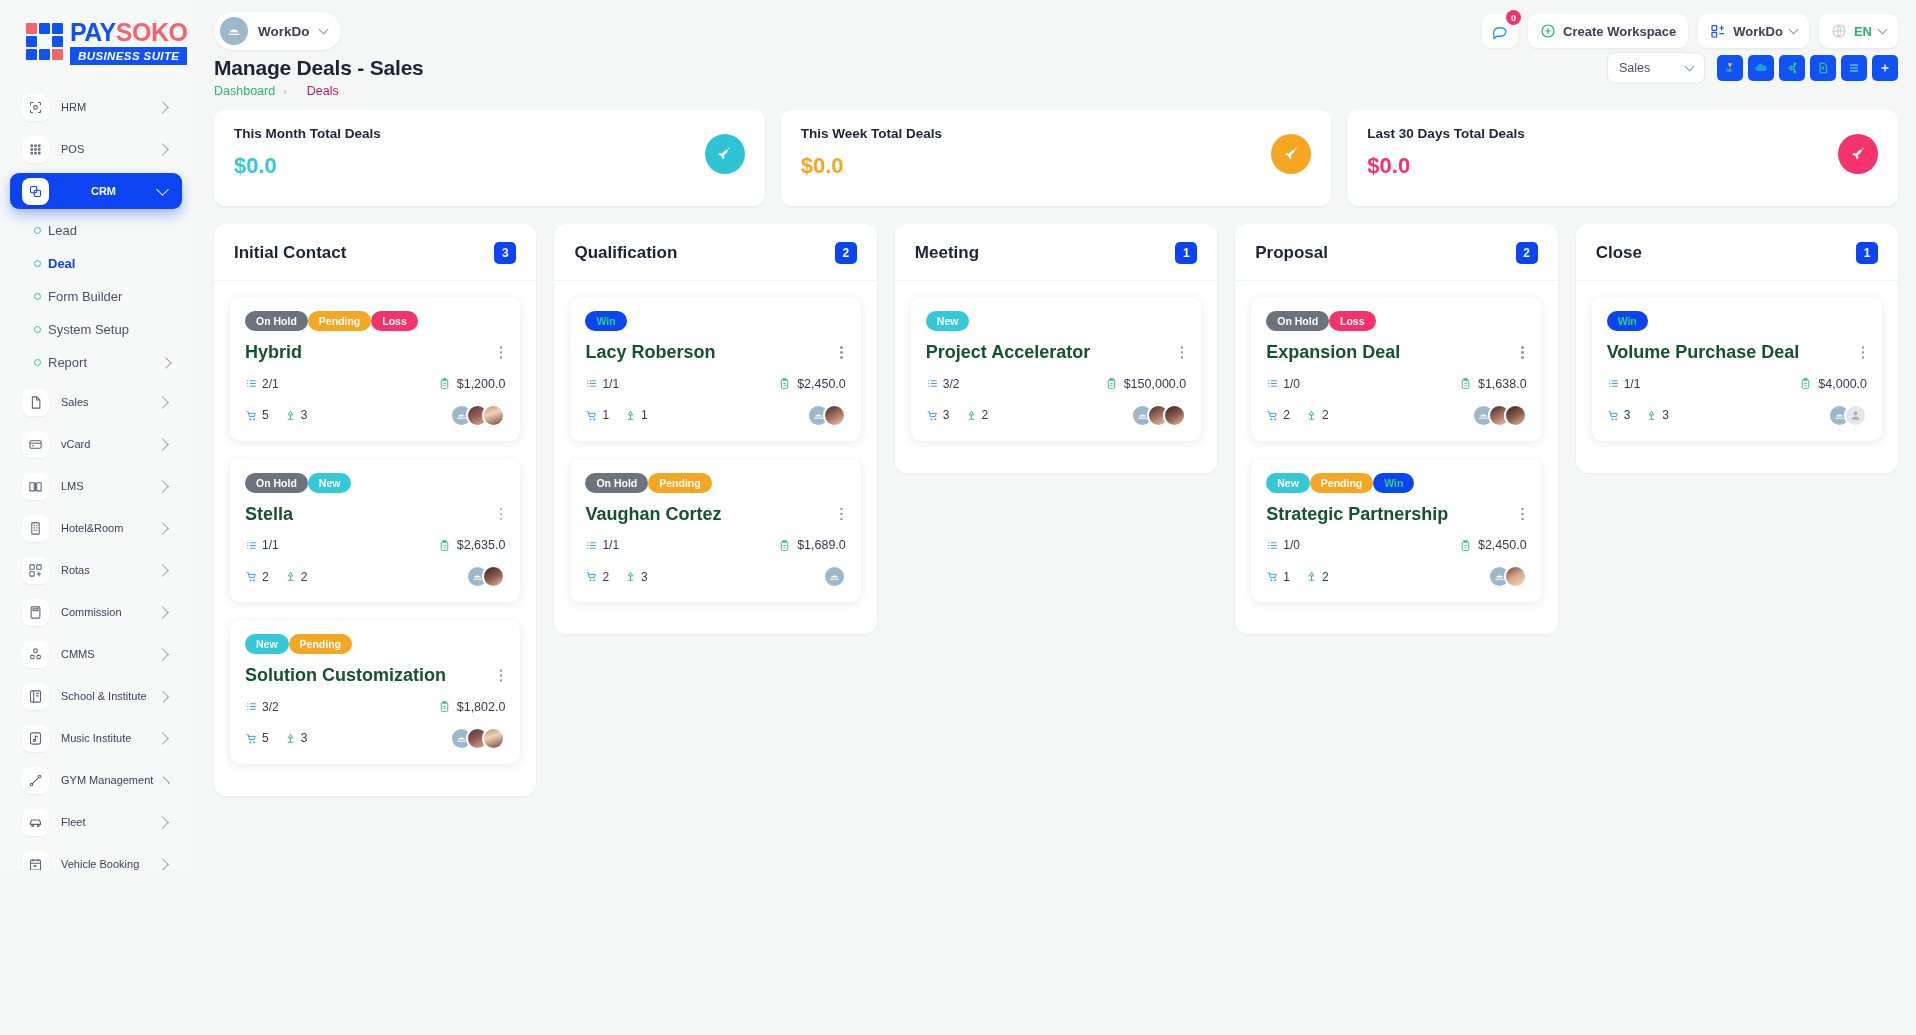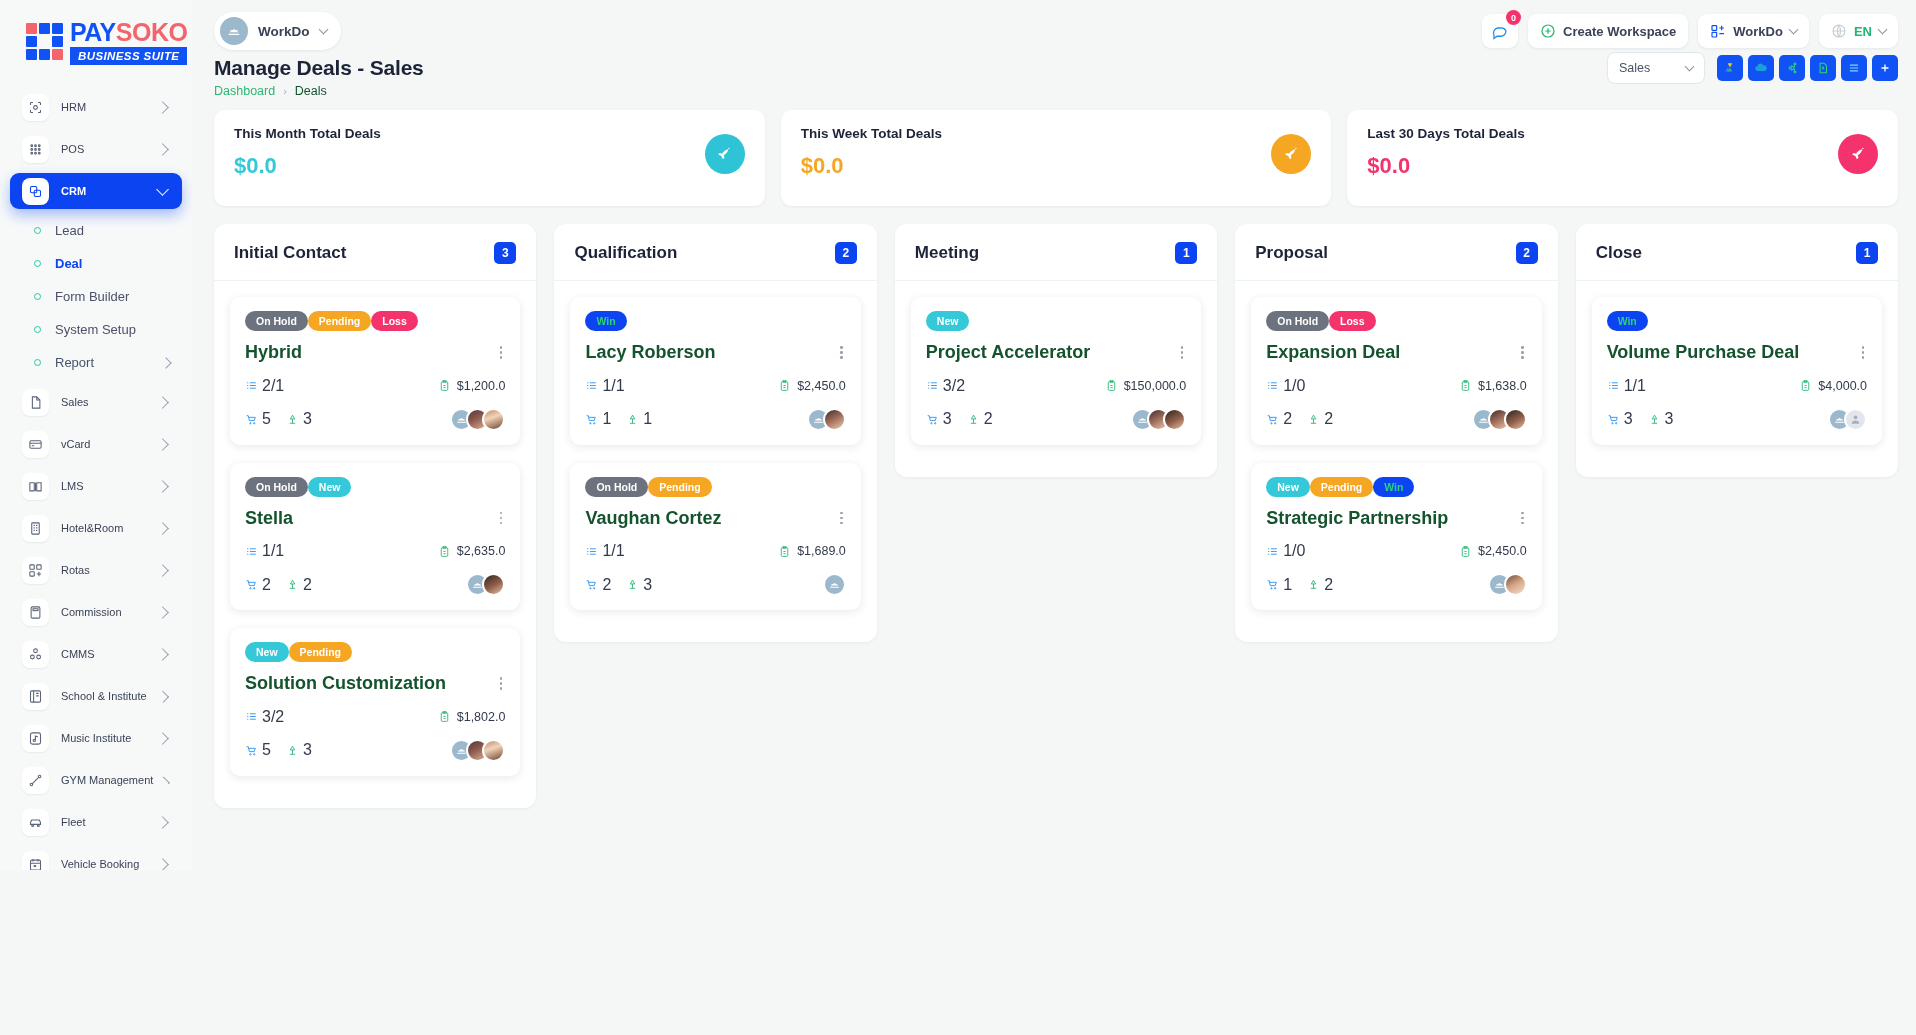--- a/index.html
+++ b/index.html
@@ -46,27 +46,27 @@
   }
   .nav-item .ico-box {
     width: 27px; height: 27px; flex: 0 0 27px;
     background: #fff; border-radius: 8px;
     display: flex; align-items: center; justify-content: center;
     box-shadow: 0 1px 2px rgba(20,30,60,.07);
   }
   .nav-item .ico-box svg { width: 15px; height: 15px; stroke: #5b6478; fill: none; stroke-width: 1.7; }
   .nav-label { font-size: 11px; color: #3b4257; flex: 1; white-space: nowrap; }
   .nav-chevron { width: 9px; height: 9px; border-right: 1.6px solid #97a0b3; border-bottom: 1.6px solid #97a0b3; transform: rotate(-45deg); margin-right: 3px; }
-  .nav-item.active { background: #0b44f0; box-shadow: 0 6px 14px rgba(11,68,240,.35); }
+  .nav-item.active { background: #0b44f0; box-shadow: 0 6px 14px rgba(11,68,240,.35); text-align: center; }
   .nav-item.active .nav-label { color: #fff; font-weight: 700; }
   .nav-item.active .nav-chevron { border-color: #fff; transform: rotate(45deg); margin-top: -4px; }
   .nav-item.active .ico-box svg { stroke: #0b44f0; }
 
   .sub-item {
-    display: flex; align-items: center; gap: 14px;
+    display: flex; align-items: center; gap: 7px;
     height: 31px; margin: 2px 10px 2px 10px; padding: 0 12px 0 24px;
     border-radius: 8px; cursor: pointer;
   }
   .dot-ring { width: 7px; height: 7px; border-radius: 50%; border: 1.5px solid #2bc5a5; flex: 0 0 7px; }
   .sub-label { font-size: 13px; color: #4a5167; flex: 1; }
   .sub-item.current .sub-label { color: #0b44f0; font-weight: 700; }
   .sub-chev { width: 8px; height: 8px; border-right: 1.5px solid #97a0b3; border-bottom: 1.5px solid #97a0b3; transform: rotate(-45deg); }
 
   
   .main { flex: 1; height: 1035px; overflow: hidden; position: relative; background: #f4f7f6; }
@@ -98,21 +98,21 @@
     background: #f4336d; color: #fff; font-size: 9px; font-weight: 700;
     min-width: 15px; height: 15px; border-radius: 8px;
     display: flex; align-items: center; justify-content: center; padding: 0 3px;
   }
 
   .page-head { padding: 0 18px 0 22px; margin-top: -6px; position: relative; }
   .page-title { font-size: 21px; font-weight: 700; color: #1d2438; letter-spacing: -0.2px; }
   .breadcrumb { display: flex; align-items: center; gap: 8px; margin-top: 4px; font-size: 12.5px; }
   .bc-link { color: #2bb673; cursor: pointer; }
   .bc-sep { color: #a9b0bf; font-size: 11px; }
-  .bc-cur { color: #14532d; }
+  .bc-cur { color: #be185d; margin-left: 12px; }
 
   .head-tools {
     position: absolute; right: 18px; top: -4px;
     display: flex; align-items: center; gap: 12px;
   }
   .select-box {
     background: #fff; border: 1px solid #e2e7ee; border-radius: 8px;
     height: 32px; width: 98px; display: flex; align-items: center;
     justify-content: space-between; padding: 0 11px; font-size: 12.5px; color: #4a5167;
     cursor: pointer;
@@ -169,21 +169,21 @@
   .deal-title-row { display: flex; align-items: flex-start; justify-content: space-between; }
   .deal-title { font-size: 18px; font-weight: 700; color: #14532d; line-height: 1.2; }
   .kebab { display: flex; flex-direction: column; gap: 2.5px; padding: 4px 3px; cursor: pointer; }
   .kebab i { width: 2.5px; height: 2.5px; border-radius: 50%; background: #98a0b1; display: block; }
 
   .meta-row { display: flex; align-items: center; justify-content: space-between; margin-top: 13px; }
   .meta-left { display: flex; align-items: center; gap: 15px; }
   .meta-item { display: flex; align-items: center; gap: 4px; font-size: 12px; color: #2f3span; color: #323a4d; }
   .meta-item svg { width: 13px; height: 13px; stroke: #1f8ef1; fill: none; stroke-width: 1.6; }
   .meta-item.green svg { stroke: #22b573; }
-  .meta-item .mtxt { font-size: 16px; color: #323a4d; }
+  .meta-item .mtxt { font-size: 12px; color: #323a4d; }
   .price { display: flex; align-items: center; gap: 6px; font-size: 12.5px; color: #323a4d; }
   .price svg { width: 13px; height: 13px; stroke: #22b573; fill: none; stroke-width: 1.6; }
 
   .avatars { display: flex; align-items: center; }
   .av {
     width: 23px; height: 23px; border-radius: 50%; border: 2px solid #fff;
     margin-left: -7px; background-size: cover; background-position: center;
     display: flex; align-items: center; justify-content: center; overflow: hidden;
   }
   .av:first-child { margin-left: 0; }

